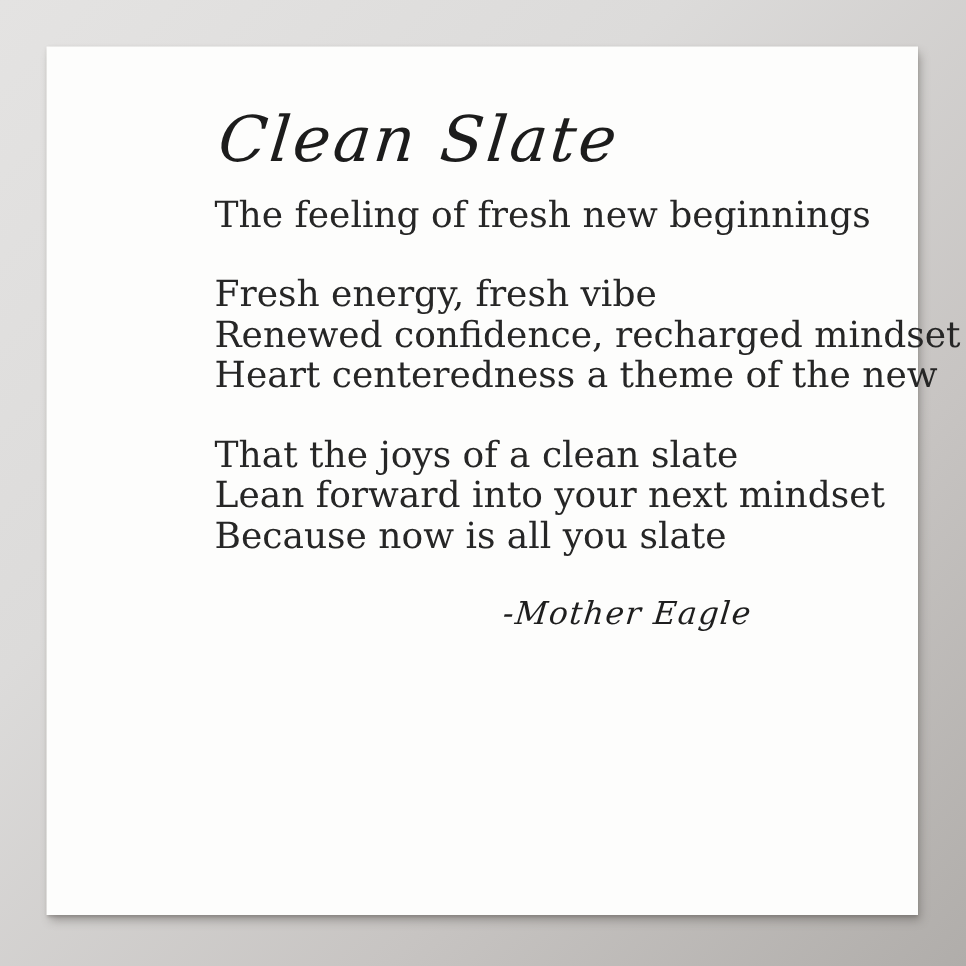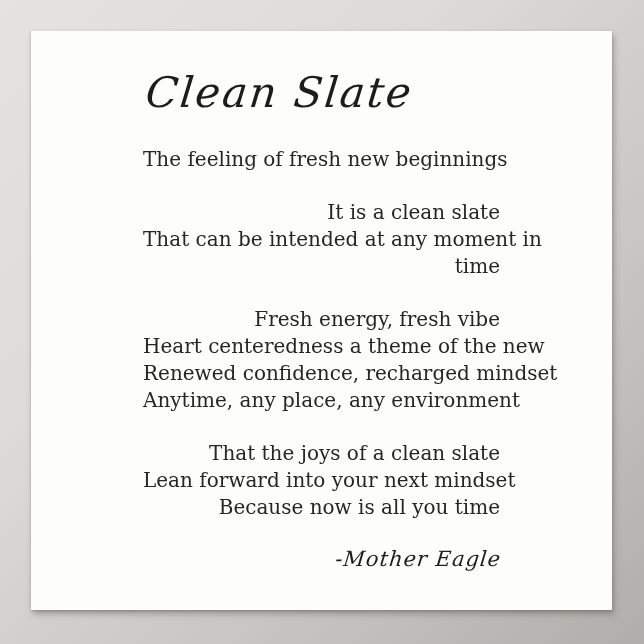--- a/index.html
+++ b/index.html
@@ -29,25 +29,24 @@
     line-height: 1.35;
     font-style: italic;
     font-weight: 400;
     letter-spacing: 2px;
     color: #1c1c1c;
     transform: skewX(-6deg);
     transform-origin: left bottom;
     white-space: nowrap;
   }
   .poem {
-    margin-top: 24px;
-    font-size: 20px;
+    margin-top: 8px;
+    font-size: 24px;
     line-height: 27px;
     color: #262626;
-    text-align: right;
   }
   .stanza { margin-bottom: 26px; }
   .poem-line { white-space: nowrap; }
   .signature {
     margin-top: 24px;
     text-align: right;
     font-size: 21px;
     font-style: italic;
     letter-spacing: 1px;
     color: #1e1e1e;
@@ -62,37 +61,31 @@
   <div class="poster">
 
     <h1 class="poster-title">Clean Slate</h1>
 
     <div class="poem">
 
       <div class="stanza">
         <div class="poem-line">The feeling of fresh new beginnings</div>
       </div>
 
-      <div class="stanza">
-        <div class="poem-line">It is a clean slate</div>
-        <div class="poem-line">That can be intended at any moment in</div>
-        <div class="poem-line">time</div>
-      </div>
 
       <div class="stanza">
         <div class="poem-line">Fresh energy, fresh vibe</div>
+        <div class="poem-line">Renewed confidence, recharged mindset</div>
         <div class="poem-line">Heart centeredness a theme of the new</div>
-        <div class="poem-line">Renewed confidence, recharged mindset</div>
-        <div class="poem-line">Anytime, any place, any environment</div>
       </div>
 
       <div class="stanza">
         <div class="poem-line">That the joys of a clean slate</div>
         <div class="poem-line">Lean forward into your next mindset</div>
-        <div class="poem-line">Because now is all you time</div>
+        <div class="poem-line">Because now is all you slate</div>
       </div>
 
     </div>
 
     <div class="signature">-Mother Eagle</div>
 
   </div>
 </div>
 
 </body></html>

